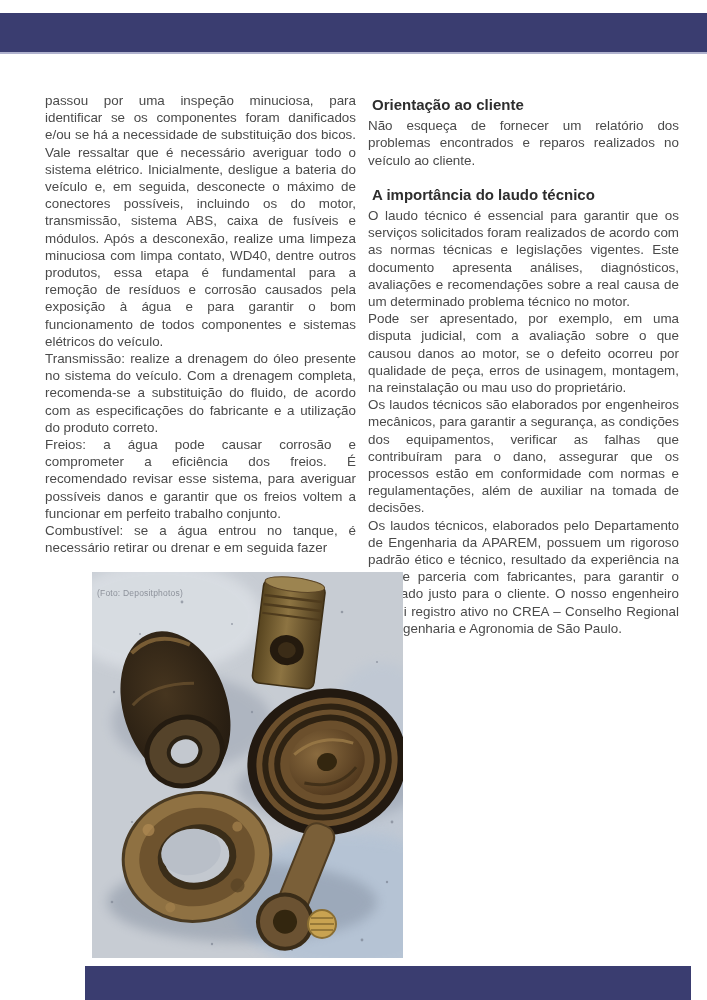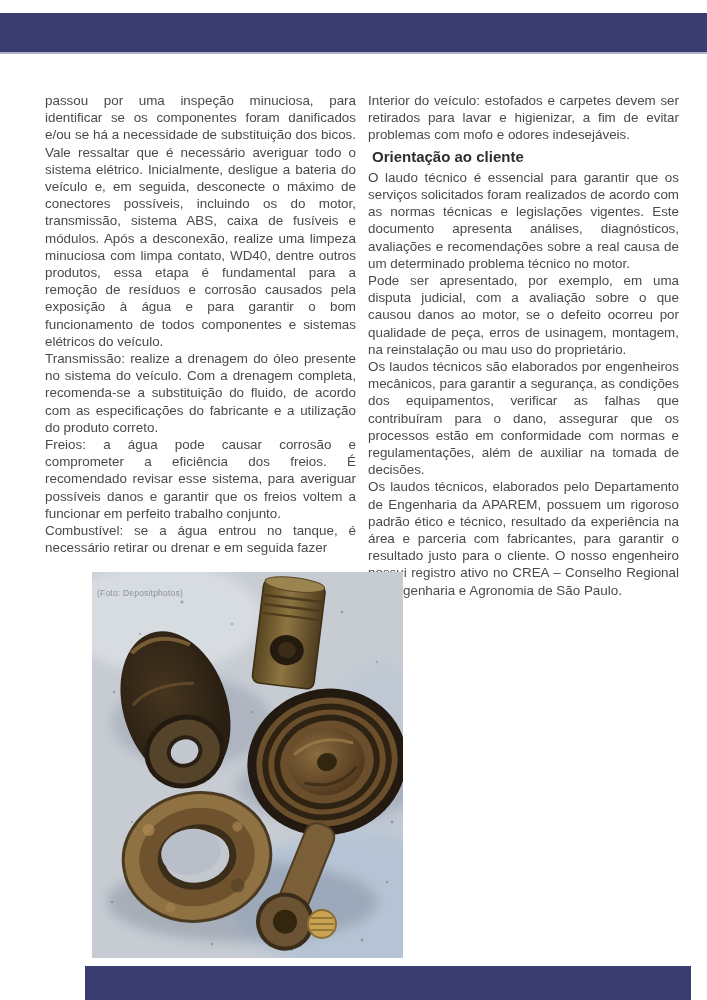--- a/index.html
+++ b/index.html
@@ -42,22 +42,23 @@
   <div class="bar top" style="background: rgb(58, 61, 112);"></div>
 
   <div class="col left">
     <p>passou por uma inspeção minuciosa, para identificar se os componentes foram danificados e/ou se há a necessidade de substituição dos bicos. Vale ressaltar que é necessário averiguar todo o sistema elétrico. Inicialmente, desligue a bateria do veículo e, em seguida, desconecte o máximo de conectores possíveis, incluindo os do motor, transmissão, sistema ABS, caixa de fusíveis e módulos. Após a desconexão, realize uma limpeza minuciosa com limpa contato, WD40, dentre outros produtos, essa etapa é fundamental para a remoção de resíduos e corrosão causados pela exposição à água e para garantir o bom funcionamento de todos componentes e sistemas elétricos do veículo.</p>
     <p>Transmissão: realize a drenagem do óleo presente no sistema do veículo. Com a drenagem completa, recomenda-se a substituição do fluido, de acordo com as especificações do fabricante e a utilização do produto correto.</p>
     <p>Freios: a água pode causar corrosão e comprometer a eficiência dos freios. É recomendado revisar esse sistema, para averiguar possíveis danos e garantir que os freios voltem a funcionar em perfeito trabalho conjunto.</p>
     <p>Combustível: se a água entrou no tanque, é necessário retirar ou drenar e em seguida fazer</p>
   </div>
 
   <div class="col right">
-    <p>Interior do veículo: estofados e carpetes devem ser retirados para lavar e higienizar, a fim de evitar problemas com mofo e odores indesejáveis.</p>
     <h3>Orientação ao cliente</h3>
+    <p>Não esqueça de fornecer um relatório dos problemas encontrados e reparos realizados no veículo ao cliente.</p>
+    <h3 class="spaced">A importância do laudo técnico</h3>
     <p>O laudo técnico é essencial para garantir que os serviços solicitados foram realizados de acordo com as normas técnicas e legislações vigentes. Este documento apresenta análises, diagnósticos, avaliações e recomendações sobre a real causa de um determinado problema técnico no motor.</p>
     <p>Pode ser apresentado, por exemplo, em uma disputa judicial, com a avaliação sobre o que causou danos ao motor, se o defeito ocorreu por qualidade de peça, erros de usinagem, montagem, na reinstalação ou mau uso do proprietário.</p>
     <p>Os laudos técnicos são elaborados por engenheiros mecânicos, para garantir a segurança, as condições dos equipamentos, verificar as falhas que contribuíram para o dano, assegurar que os processos estão em conformidade com normas e regulamentações, além de auxiliar na tomada de decisões.</p>
     <p>Os laudos técnicos, elaborados pelo Departamento de Engenharia da APAREM, possuem um rigoroso padrão ético e técnico, resultado da experiência na área e parceria com fabricantes, para garantir o resultado justo para o cliente. O nosso engenheiro possui registro ativo no CREA – Conselho Regional de Engenharia e Agronomia de São Paulo.</p>
   </div>
 
   <div class="photo">
     <svg width="311" height="386" viewBox="0 0 311 386">
       <defs>
         <radialGradient id="rust1" cx="40%" cy="35%" r="75%">

